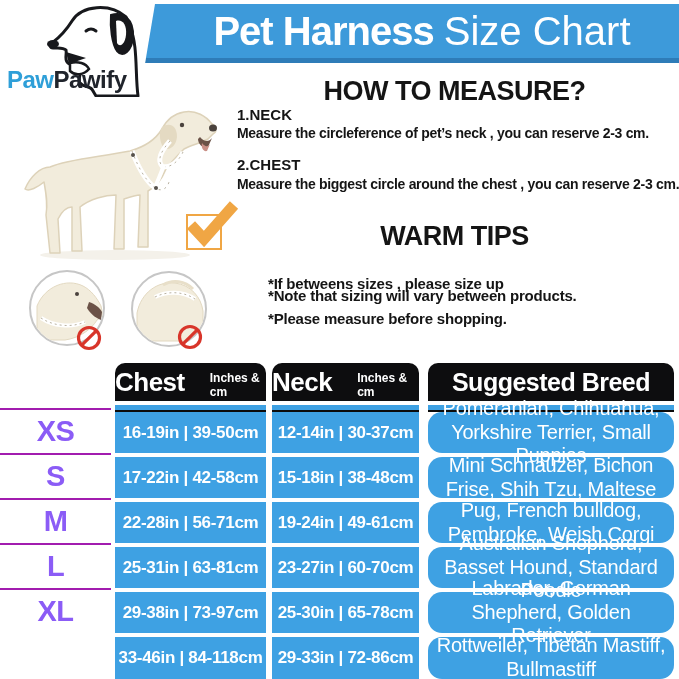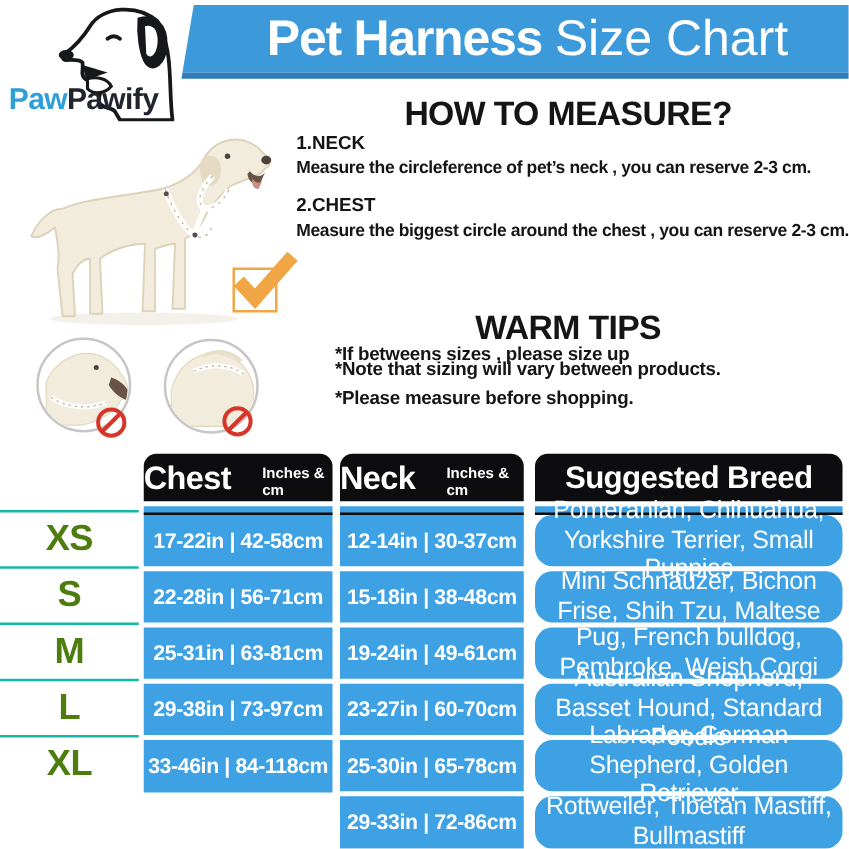--- a/index.html
+++ b/index.html
@@ -17,21 +17,21 @@
   .banner-title .tb{font-weight:700;}
   .banner-title .tl{font-weight:400;letter-spacing:0px;}
   .brand{position:absolute;left:7px;top:66px;font-size:24px;font-weight:700;letter-spacing:-0.5px;white-space:nowrap;}
   .brand .p1{color:#2f9fd8;}
   .brand .p2{color:#20242c;}
   .logo-svg{position:absolute;left:26px;top:1px;}
   
   .h2{position:absolute;left:230px;width:449px;text-align:center;font-size:27px;font-weight:700;
       letter-spacing:-0.5px;color:#151515;}
   .htm-h{top:76px;}
-  .wt-h{top:221px;margin-top:26px;}
+  .wt-h{top:221px;}
   .step-label{position:absolute;left:237px;font-size:15px;font-weight:700;color:#151515;}
   .step-text{position:absolute;left:237px;font-size:14px;font-weight:600;letter-spacing:-0.3px;
       color:#151515;white-space:nowrap;}
   .s1l{top:106px;} .s1t{top:125px;} .s2l{top:156px;} .s2t{top:176px;}
   .tip{position:absolute;left:268px;font-size:15px;font-weight:600;letter-spacing:-0.2px;color:#151515;white-space:nowrap;}
   .tip0{top:275px;} .tip1{top:287px;} .tip2{top:310px;}
   
   .dog-main{position:absolute;left:20px;top:103px;}
   .check-box{position:absolute;left:186px;top:214px;width:32px;height:32px;border:2px solid #f0a644;background:#ffffff;}
   .check-svg{position:absolute;left:183px;top:199px;}
@@ -40,23 +40,23 @@
   .inset-l{left:29px;top:270px;} .inset-r{left:131px;top:271px;}
   .no-svg{position:absolute;}
   .no-l{left:76px;top:325px;} .no-r{left:177px;top:324px;}
   
   .table{position:absolute;left:0px;top:363px;display:flex;}
   .col-sizes{width:111px;margin-right:4px;}
   .col-chest{width:151px;margin-right:6px;}
   .col-neck{width:147px;margin-right:9px;border-radius:18px;}
   .col-breed{width:246px;}
   .spacer{height:45px;}
-  .size-cell{height:45px;box-sizing:border-box;border-top:2px solid #14b8a6;
+  .size-cell{height:45px;box-sizing:border-box;border-top:2px solid #a21caf;
       display:flex;align-items:center;justify-content:center;
-      font-size:29px;font-weight:700;color:#4d7c0f;letter-spacing:-0.5px;}
+      font-size:29px;font-weight:700;color:#8b5cf6;letter-spacing:-0.5px;}
   .hdr{height:38px;background:#0d0d0f;border-radius:10px 10px 0 0;color:#fff;
       display:flex;align-items:center;justify-content:center;gap:25px;}
   .hdr .hl{font-size:26px;font-weight:700;letter-spacing:-0.5px;}
   .hdr .hs{font-size:12px;font-weight:600;margin-top:6px;}
   .col-breed .hdr .hl{font-size:25px;}
   .strip{height:5px;margin-top:4px;background:#3ea1e3;border-bottom:2px solid #0c0c0c;}
   .cell{height:41px;margin-top:0;margin-bottom:4px;background:#3ea1e3;color:#ffffff;
       display:flex;align-items:center;justify-content:center;text-align:center;}
   .cell:first-of-type{margin-top:2px;}
   .cell:last-of-type{height:42px;margin-bottom:17px;}
@@ -167,20 +167,21 @@
       <div class="size-cell">L</div>
       <div class="size-cell">XL</div>
     </div>
 
     <div class="col-chest">
       <div class="hdr">
         <span class="hl">Chest</span>
         <span class="hs">Inches &amp; cm</span>
       </div>
       <div class="strip"></div>
+      <div class="cell m">16-19in | 39-50cm</div>
       <div class="cell m">17-22in | 42-58cm</div>
       <div class="cell m">22-28in | 56-71cm</div>
       <div class="cell m">25-31in | 63-81cm</div>
       <div class="cell m">29-38in | 73-97cm</div>
       <div class="cell m">33-46in | 84-118cm</div>
     </div>
 
     <div class="col-neck">
       <div class="hdr">
         <span class="hl">Neck</span>

